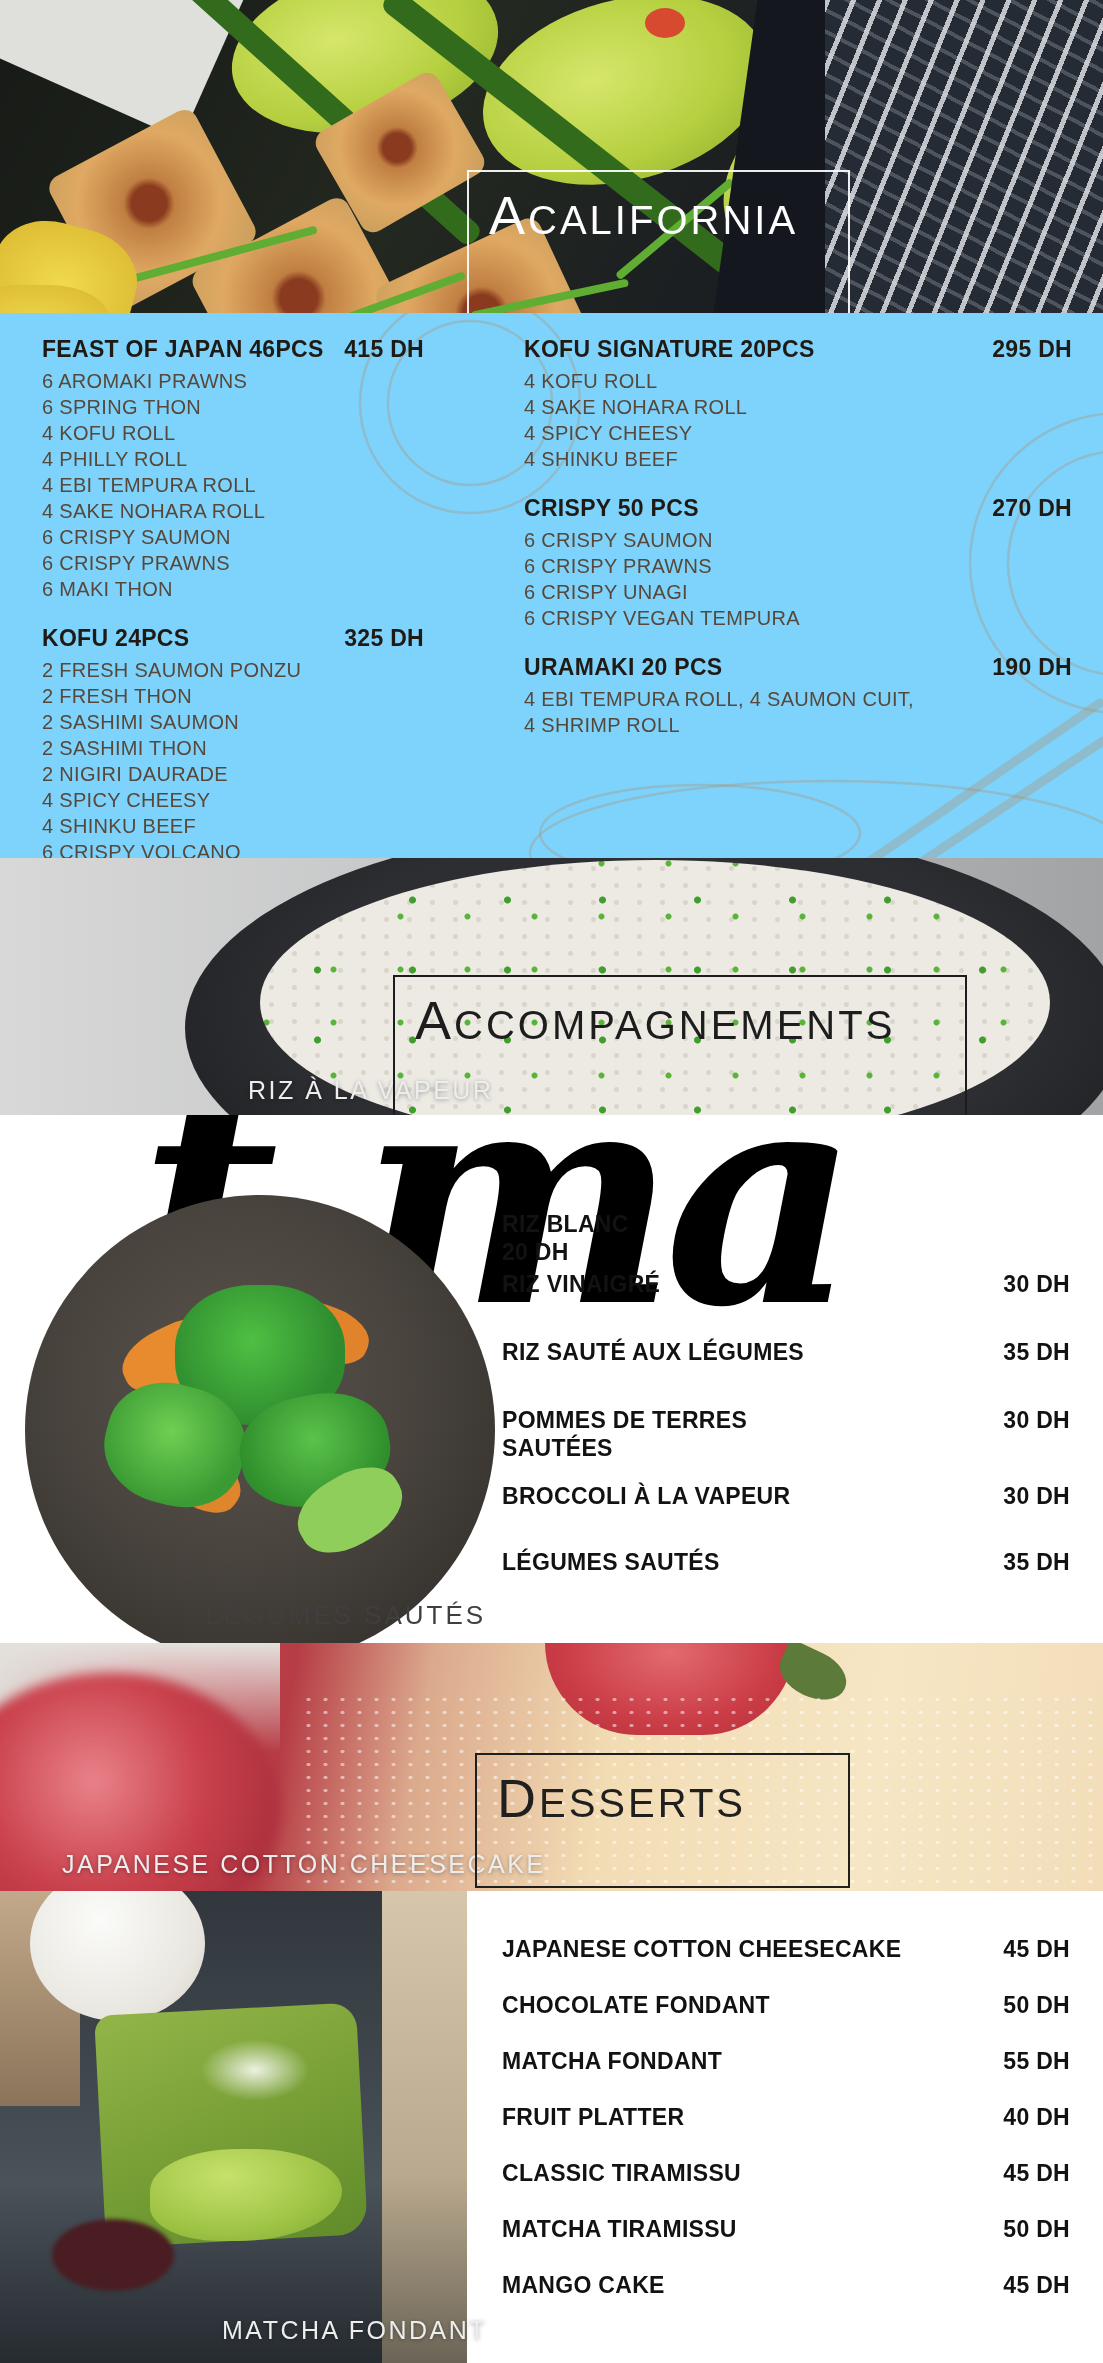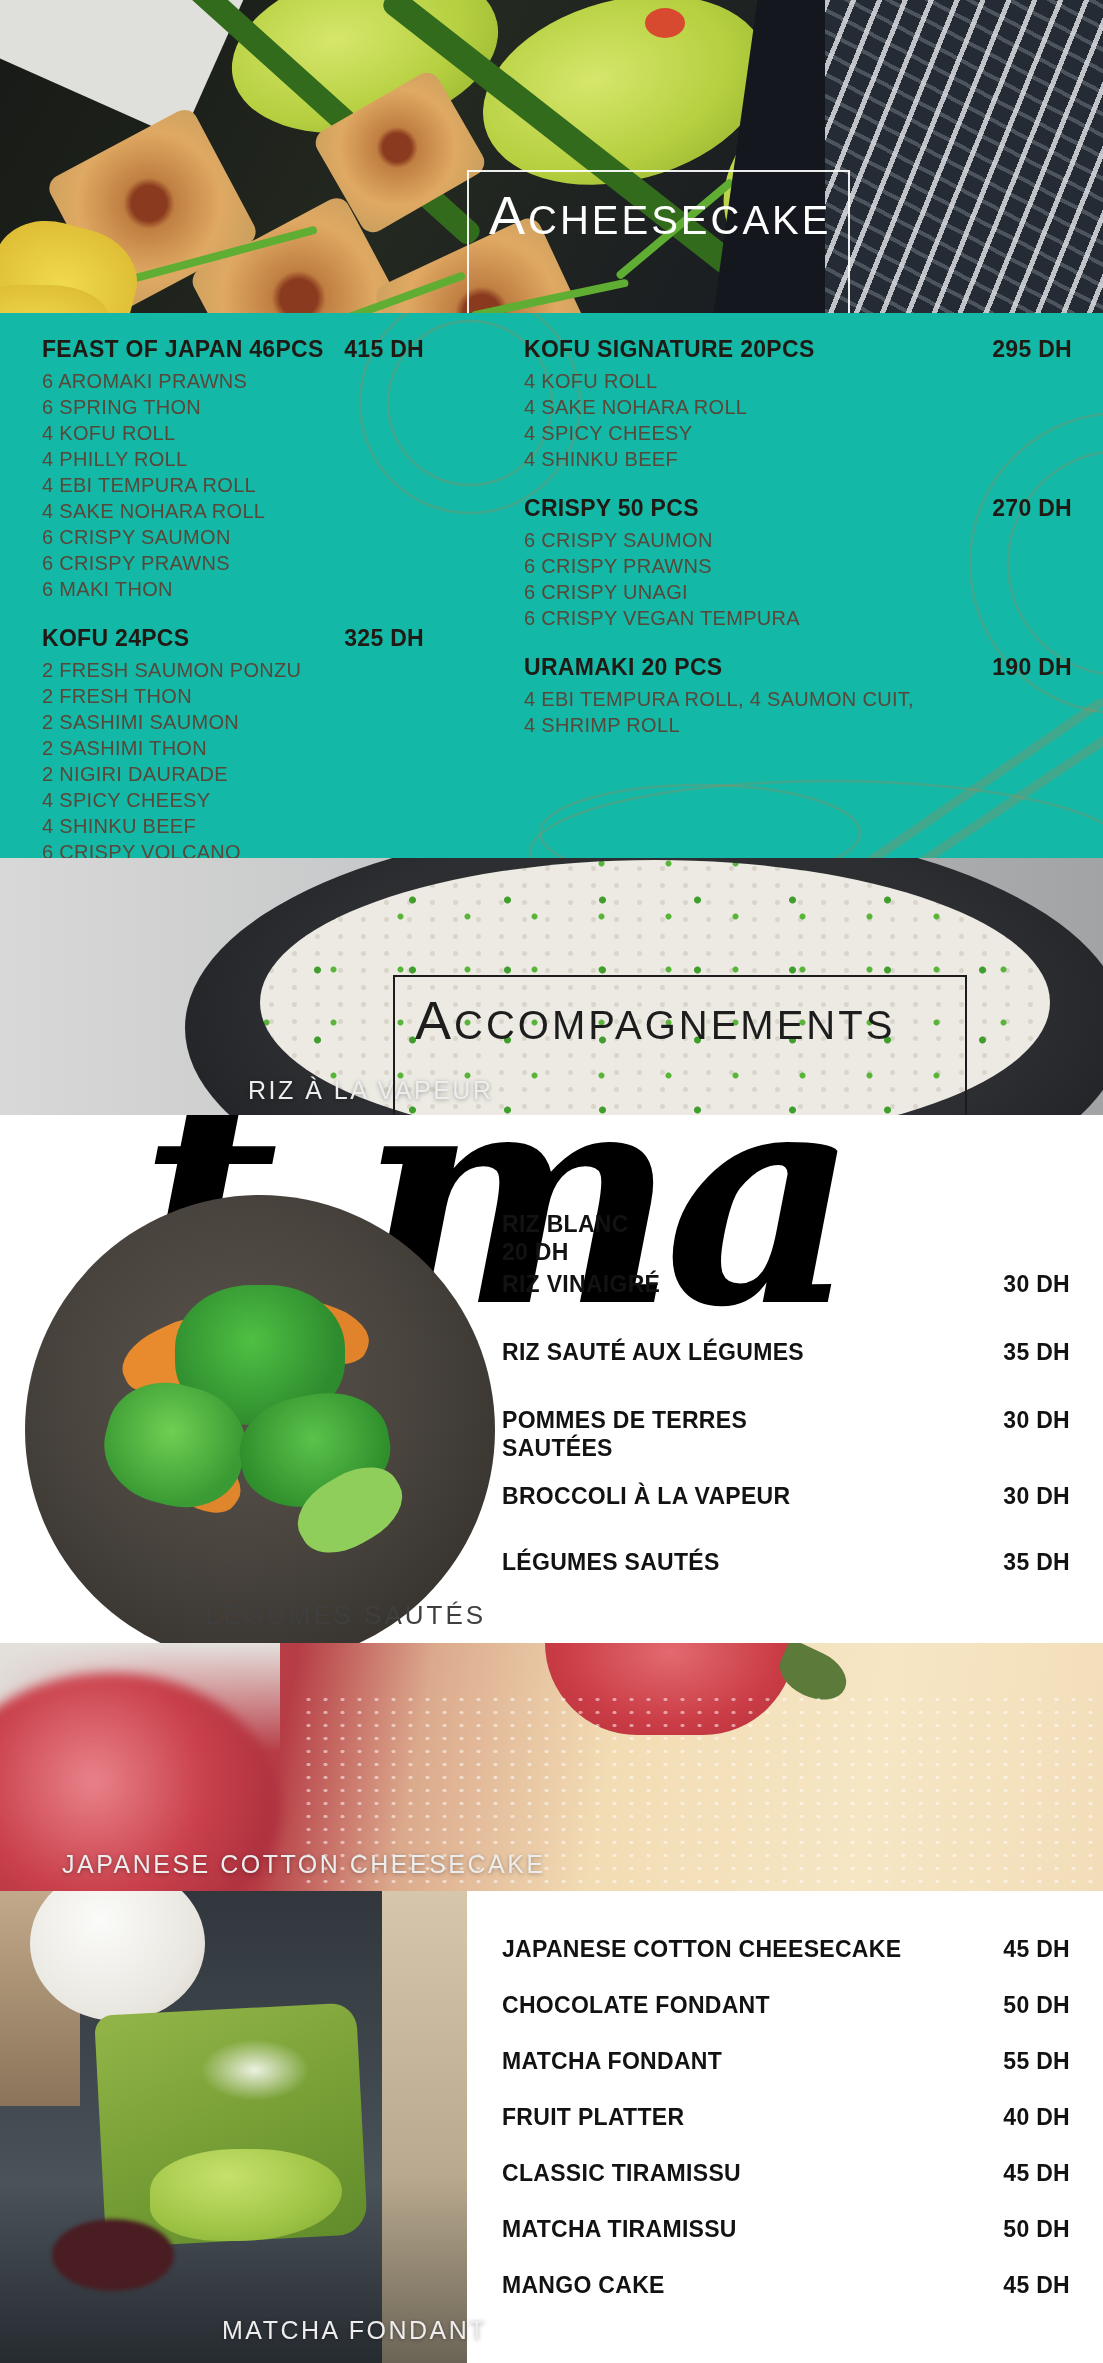--- a/index.html
+++ b/index.html
@@ -53,21 +53,21 @@
         background:radial-gradient(circle at 40% 35%,#fbfbf9,#e8e6df 68%,#cfccc2);}
   .mcake{position:absolute;left:100px;top:118px;width:262px;height:232px;border-radius:18px 26px 30px 20px;transform:rotate(-3deg);
         background:linear-gradient(160deg,#93b548 0%,#7ba238 45%,#618c2b 100%);}
   .mlava{position:absolute;left:150px;top:258px;width:192px;height:92px;border-radius:50% 50% 60% 40%;
         background:radial-gradient(ellipse at 40% 30%,#c6e16c,#9fc445 60%,#7ca832);}
   .mgloss{position:absolute;left:200px;top:148px;width:110px;height:62px;border-radius:50%;
         background:radial-gradient(ellipse,rgba(255,255,255,.85),rgba(255,255,255,0) 70%);}
   .mberry{position:absolute;left:52px;top:328px;width:122px;height:72px;border-radius:50%;background:#4a1d22;filter:blur(2px);}
 
   
-  .assort{position:absolute;left:0;top:313px;width:1103px;height:545px;background:#14b8a6;overflow:hidden;}
+  .assort{position:absolute;left:0;top:313px;width:1103px;height:545px;background:#7dd3fc;overflow:hidden;}
   .sketch{position:absolute;left:0;top:0;}
   .acol{position:absolute;top:22px;}
   .acol1{left:42px;width:382px;}
   .acol2{left:524px;width:548px;}
   .block{margin-top:22px;}
   .block:first-child{margin-top:0;}
   .block-head{display:flex;justify-content:space-between;align-items:baseline;
       font-weight:bold;font-size:23px;color:#201a15;letter-spacing:.3px;line-height:28px;}
   .block-items{margin-top:5px;font-size:20px;line-height:26px;color:#57483a;letter-spacing:.3px;}
 
@@ -124,21 +124,21 @@
     <div class="lemon" style="left:-10px;top:225px;width:145px;height:120px;transform:rotate(15deg);"></div>
     <div class="lemon" style="left:-40px;top:285px;width:150px;height:90px;"></div>
     <div class="dot" style="left:645px;top:8px;width:40px;height:30px;background:#d84a2f;"></div>
     <div class="dot" style="left:915px;top:275px;width:26px;height:26px;background:#c03a28;"></div>
     <div class="dot" style="left:880px;top:30px;width:20px;height:20px;background:#e2572b;"></div>
     <div class="hero-dark"></div>
     <div class="hero-grid"></div>
   </div>
 
   <div class="sec-title title-assort">
-    <div class="t"><span class="t-first">A</span><span class="t-rest">CHEESECAKE</span></div>
+    <div class="t"><span class="t-first">A</span><span class="t-rest">CALIFORNIA</span></div>
   </div>
 
   <div class="assort">
     <svg class="sketch" width="1103" height="545" viewBox="0 0 1103 545">
       <g fill="none" stroke="#b9824f" stroke-opacity="0.28" stroke-width="2.5">
         <circle cx="470" cy="90" r="110"></circle>
         <circle cx="470" cy="90" r="82"></circle>
         <circle cx="1120" cy="250" r="150"></circle>
         <circle cx="1120" cy="250" r="112"></circle>
         <ellipse cx="830" cy="540" rx="300" ry="72"></ellipse>
@@ -275,20 +275,23 @@
 
   <div class="dessert-photo">
     <div class="dtl"></div>
     <div class="strawL"></div>
     <div class="straw"></div>
     <div class="leaf"></div>
     <div class="powder"></div>
   </div>
   <div class="photo-caption" style="left:62px;top:1850px;">JAPANESE COTTON CHEESECAKE</div>
 
+  <div class="sec-title title-dess">
+    <div class="t"><span class="t-first">D</span><span class="t-rest">ESSERTS</span></div>
+  </div>
 
   <div class="matcha">
     <div class="mtan"></div>
     <div class="mstrip"></div>
     <div class="scoop"></div>
     <div class="mcake"></div>
     <div class="mlava"></div>
     <div class="mgloss"></div>
     <div class="mberry"></div>
   </div>

